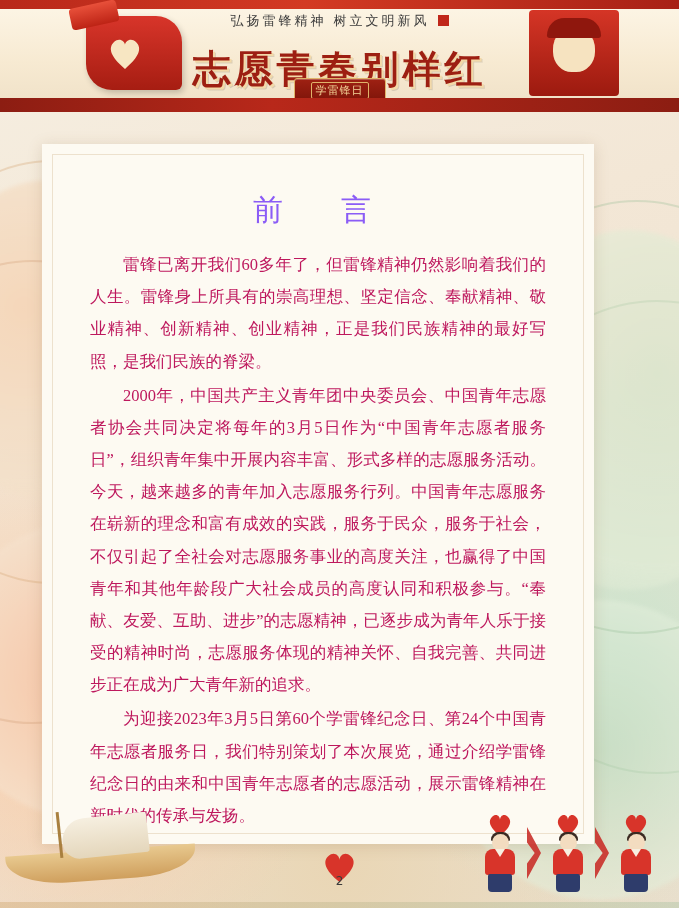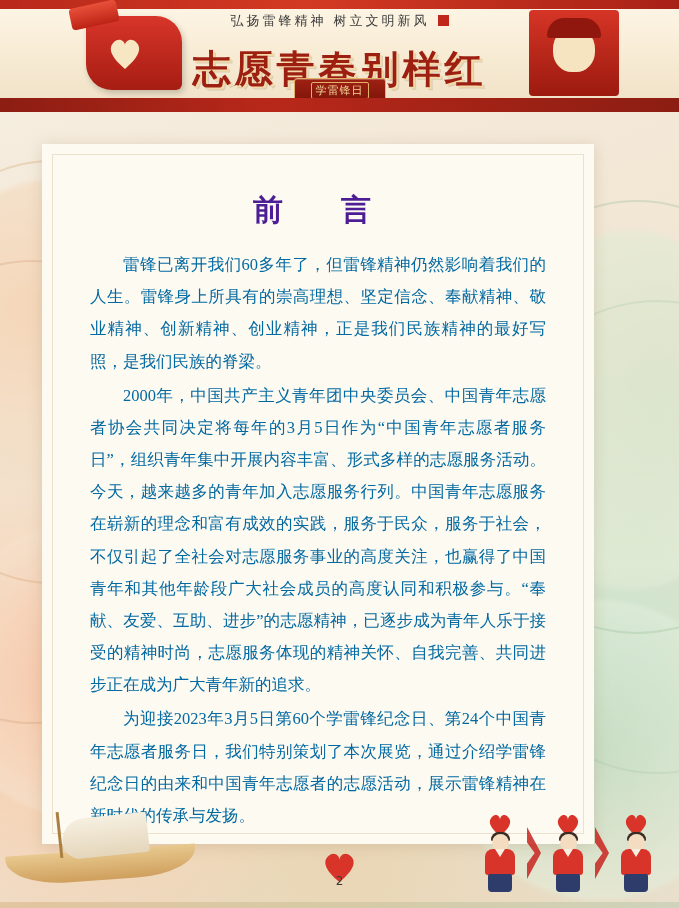--- a/index.html
+++ b/index.html
@@ -181,34 +181,34 @@
   .card-inner-border {
     position: absolute;
     left: 10px; top: 10px; right: 10px; bottom: 10px;
     border: 1px solid rgba(196,160,110,.28);
     pointer-events: none;
   }
   .card-title {
     margin: 46px 12px 18px 0;
     text-align: center;
     font-family: "DejaVu Sans", sans-serif;
-    font-weight: bold;
+    font-weight: normal;
     font-size: 30px;
     letter-spacing: 14px;
-    color: #4c1d95;
+    color: #8b5cf6;
     text-indent: 14px;
   }
   .card-body {
     padding: 0 48px;
   }
   .para {
     margin: 0 0 2px 0;
     font-size: 16.5px;
     line-height: 1.95;
-    color: #0369a1;
+    color: #be185d;
     text-align: justify;
     text-justify: inter-ideograph;
     text-indent: 2em;
   }
 
   
   .boat {
     position: absolute;
     left: 0; bottom: 12px;
     width: 220px; height: 90px;

